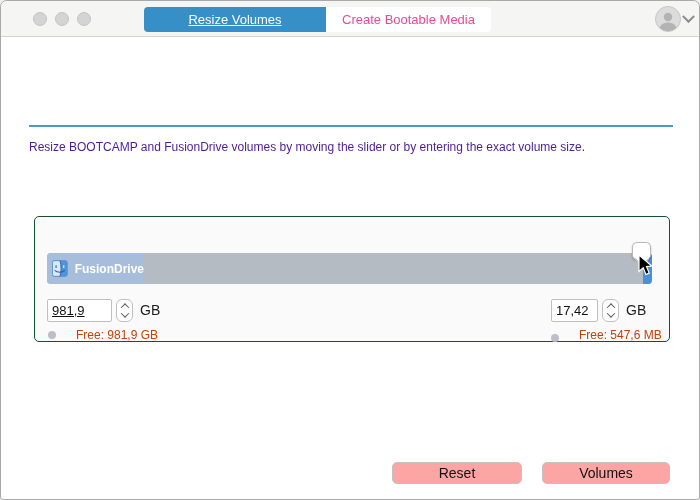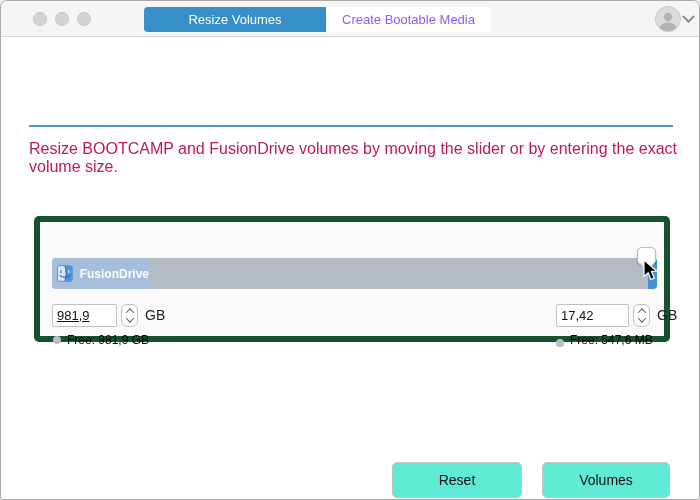--- a/index.html
+++ b/index.html
@@ -24,22 +24,22 @@
     background:#d4d4d4; border:1px solid #c3c3c3; display:block;
   }
   .tabs {
     position:absolute; left:143px; top:6px; height:25px;
     display:flex; border-radius:4px; overflow:hidden;
   }
   .tab {
     border:none; font-family:inherit; font-size:13px; height:25px;
     display:flex; align-items:center; justify-content:center; cursor:pointer;
   }
-  .tab.active { width:182px; background:#368fc6; color:#fff; }
-  .tab.inactive { width:165px; background:#ffffff; color:#8b5cf6; }
+  .tab.active { width:182px; background:#368fc6; color:#fff;text-decoration:underline; }
+  .tab.inactive { width:165px; background:#ffffff; color:#ec4899; }
   .account {
     position:absolute; right:6px; top:5px; height:26px;
     display:flex; align-items:center; gap:3px; cursor:pointer;
   }
   .avatar {
     width:26px; height:26px; border-radius:50%;
     background:#dcdcdc; border:1px solid #c6c6c6; overflow:hidden;
     display:flex; align-items:flex-end; justify-content:center;
   }
   .chev { width:9px; height:9px; border-right:2px solid #8d8d8d; border-bottom:2px solid #8d8d8d; transform:rotate(45deg) translate(-2px,-2px); }
@@ -48,27 +48,27 @@
   .page-title {
     position:absolute; left:28px; top:56px;
     font-size:30px; font-weight:400; color:#54a3d2; letter-spacing:.2px;
   }
   .blue-divider {
     position:absolute; left:28px; top:124px; width:644px; height:2px;
     background:#4a9bc9; border:none;
   }
   .page-desc {
     position:absolute; left:28px; top:139px; width:650px;
-    font-size:16px; color:#be185d;
+    font-size:12px; color:#4c1d95;
   }
 
   
   .panel {
     position:absolute; left:33px; top:215px; width:636px; height:126px;
-    background:#fafafa; border:6px solid #14532d; border-radius:5px;
+    background:#fafafa; border:1px solid #14532d; border-radius:5px;
   }
   .slider {
     position:absolute; left:12px; top:36px; width:605px; height:31px;
     background:#b5bbc2; border-radius:4px;
   }
   .seg-label {
     position:absolute; left:0; top:0; bottom:0; width:97px;
     background:#a6bddc; border-radius:4px 0 0 4px;
     display:flex; align-items:center; padding-left:5px; gap:7px;
   }
@@ -92,43 +92,43 @@
   .cursor-svg { position:absolute; left:591px; top:1px; pointer-events:none; }
 
   .size-group { position:absolute; top:81px; height:24px; display:flex; align-items:center; }
   .size-group.left-group  { left:12px; }
   .size-group.right-group { left:516px; }
   .size-input {
     height:23px; border:1px solid #bfbfbf; border-radius:2px; background:#fff;
     font-family:inherit; font-size:13px; color:#111; padding:0 4px;
   }
   .left-group  .size-input { width:65px;text-decoration:underline; }
-  .right-group .size-input { width:73px; }
+  .right-group .size-input { width:47px; }
   .stepper {
     width:17px; height:23px; margin-left:4px; background:#fff;
     border:1px solid #c0c0c0; border-radius:6px; cursor:pointer;
     display:flex; flex-direction:column; align-items:center; justify-content:center; gap:3px;
   }
   .chev-up, .chev-dn { width:6px; height:6px; border-left:1.5px solid #555; border-top:1.5px solid #555; }
   .chev-up { transform:rotate(45deg) translate(1px,1px); }
   .chev-dn { transform:rotate(225deg) translate(1px,1px); }
   .unit { margin-left:7px; font-size:14px; color:#1c1c1c; }
 
   .free-row {
-    position:absolute; top:111px; display:flex; align-items:center; gap:6px;
-    font-size:12px; color:#000000;
+    position:absolute; top:111px; display:flex; align-items:center; gap:20px;
+    font-size:12px; color:#c2410c;
   }
   .free-row.left-free  { left:13px; }
   .free-row.right-free { left:516px;align-items:flex-end; }
   .free-dot { width:8px; height:8px; border-radius:50%; background:#b9c0c7; }
 
   
   .footer-btn {
-    position:absolute; top:461px; height:36px;
-    background:#5eead4; border:1px solid #c2c2c2; border-radius:5px;
+    position:absolute; top:461px; height:22px;
+    background:#fca5a5; border:1px solid #c2c2c2; border-radius:5px;
     font-family:inherit; font-size:14px; color:#111; cursor:pointer;
   }
   .btn-reset  { left:391px; width:130px; }
   .btn-resize { left:541px; width:128px; }
 </style>
 </head>
 <body>
 
 <div class="window">
 

